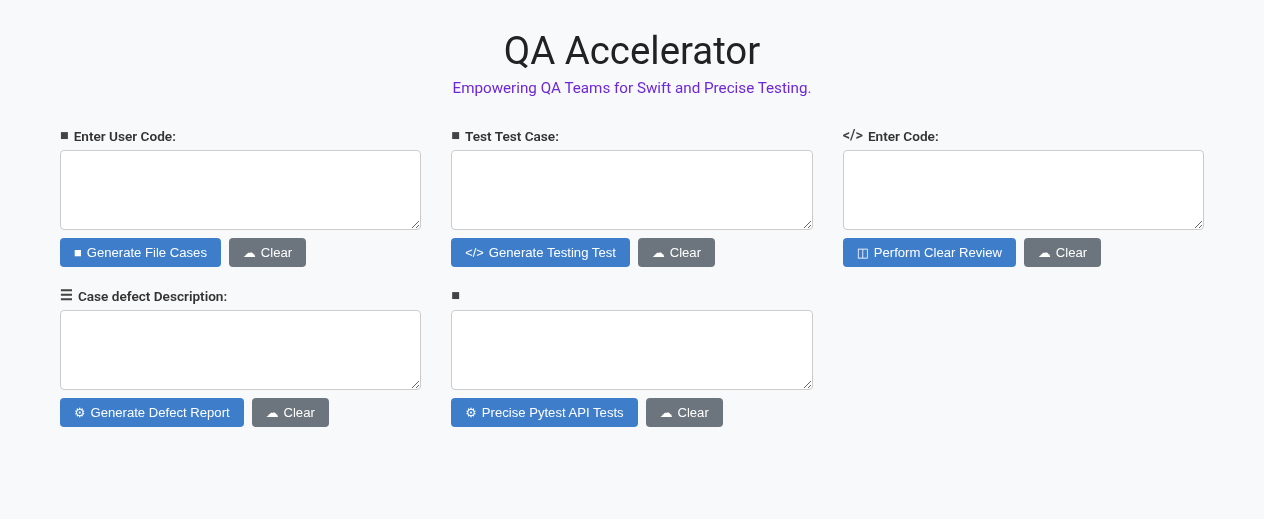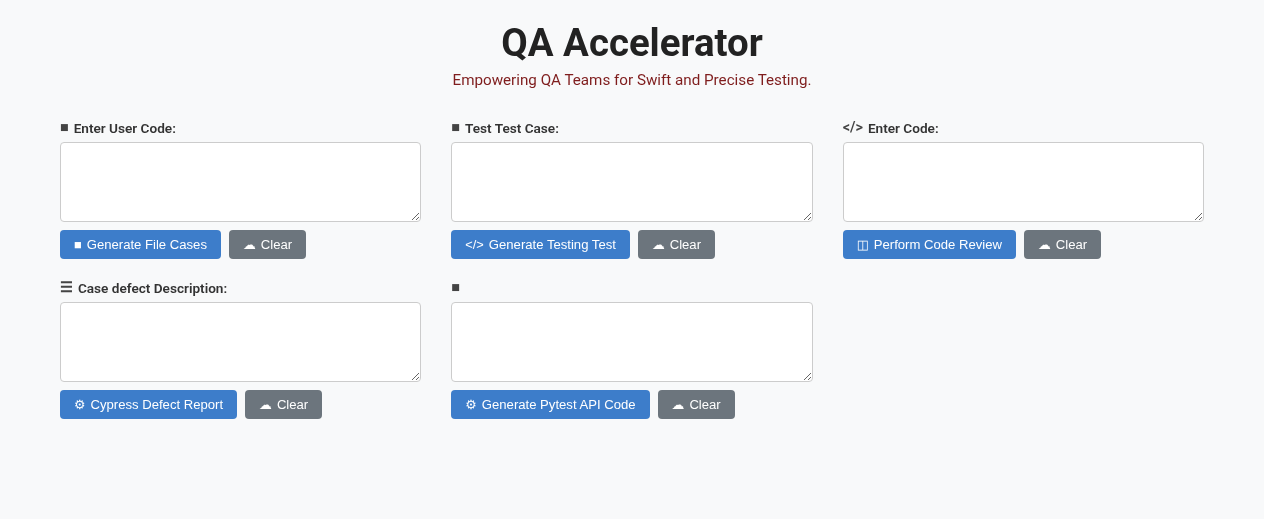--- a/index.html
+++ b/index.html
@@ -21,28 +21,29 @@
       padding: 20px 60px 30px 60px;
     }
 
     .header {
       text-align: center;
       margin-bottom: 30px;
     }
 
     .header-title {
       font-size: 2.4rem;
-      font-weight: 700;
+      font-weight: 400;
       color: #222;
       margin-bottom: 6px;
+      margin-top: 8px;
     }
 
     .header-subtitle {
       font-size: 0.95rem;
-      color: #7f1d1d;
+      color: #6d28d9;
     }
 
     .grid-row {
       display: grid;
       grid-template-columns: 1fr 1fr 1fr;
       gap: 30px;
       margin-bottom: 20px;
     }
 
     .grid-row-2 {
@@ -170,21 +171,21 @@
 
     <div class="field-group">
       <label class="field-label">
         <span class="label-icon">&lt;/&gt;</span>
         <span>Enter Code:</span>
       </label>
       <textarea placeholder="" style=""></textarea>
       <div class="button-group">
         <button class="btn-primary">
           <span class="btn-icon">◫</span>
-          <span>Perform Code Review</span>
+          <span>Perform Clear Review</span>
         </button>
         <button class="btn-secondary">
           <span class="btn-icon">☁</span>
           <span>Clear</span>
         </button>
       </div>
     </div>
 
   </div>
 
@@ -192,38 +193,38 @@
 
     <div class="field-group">
       <label class="field-label">
         <span class="label-icon">☰</span>
         <span>Case defect Description:</span>
       </label>
       <textarea placeholder="" style=""></textarea>
       <div class="button-group">
         <button class="btn-primary">
           <span class="btn-icon">⚙</span>
-          <span>Cypress Defect Report</span>
+          <span>Generate Defect Report</span>
         </button>
         <button class="btn-secondary">
           <span class="btn-icon">☁</span>
           <span>Clear</span>
         </button>
       </div>
     </div>
 
     <div class="field-group">
       <label class="field-label">
         <span class="label-icon">■</span>
       </label>
       <textarea placeholder="" style=""></textarea>
       <div class="button-group">
         <button class="btn-primary">
           <span class="btn-icon">⚙</span>
-          <span>Generate Pytest API Code</span>
+          <span>Precise Pytest API Tests</span>
         </button>
         <button class="btn-secondary">
           <span class="btn-icon">☁</span>
           <span>Clear</span>
         </button>
       </div>
     </div>
 
     <div class="field-group"></div>
 

